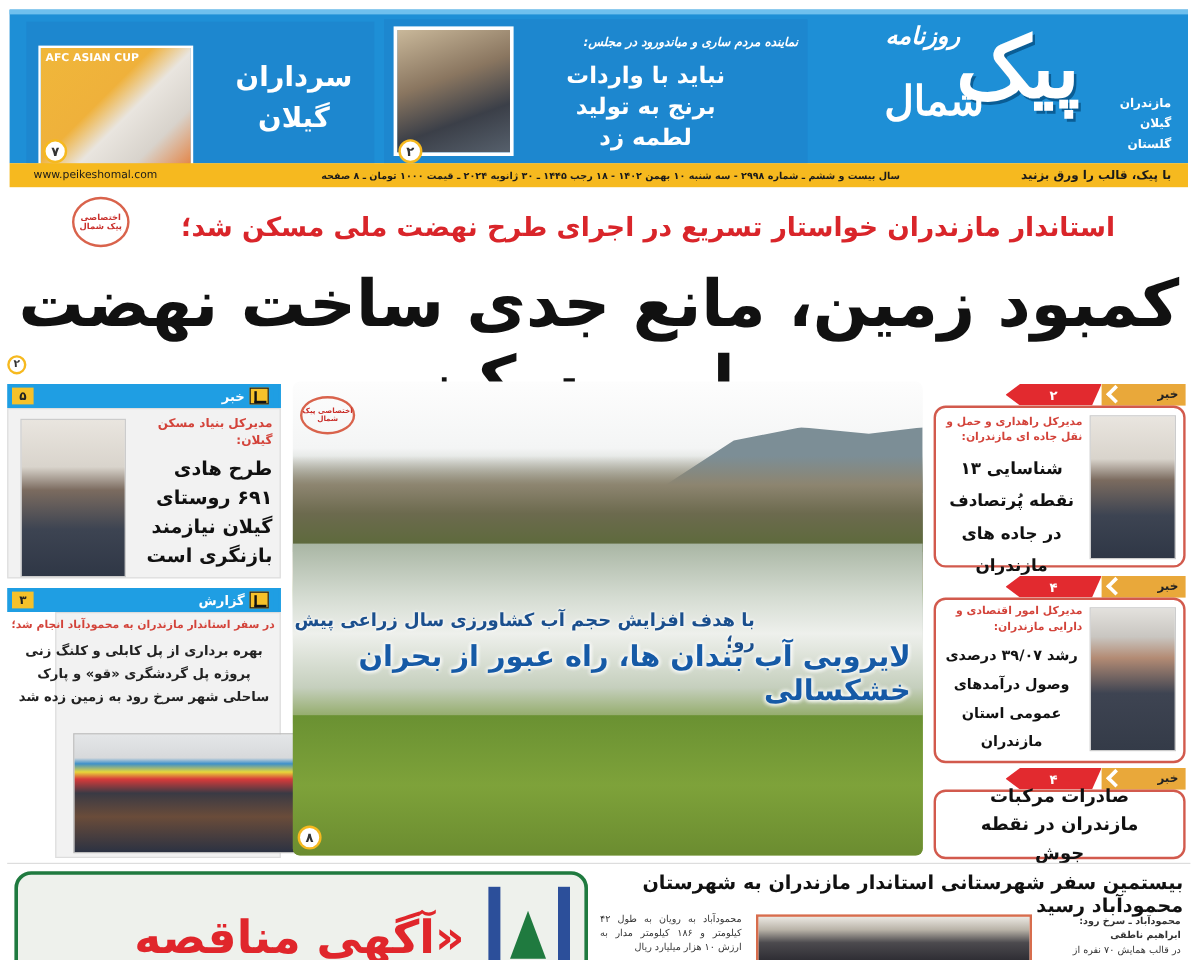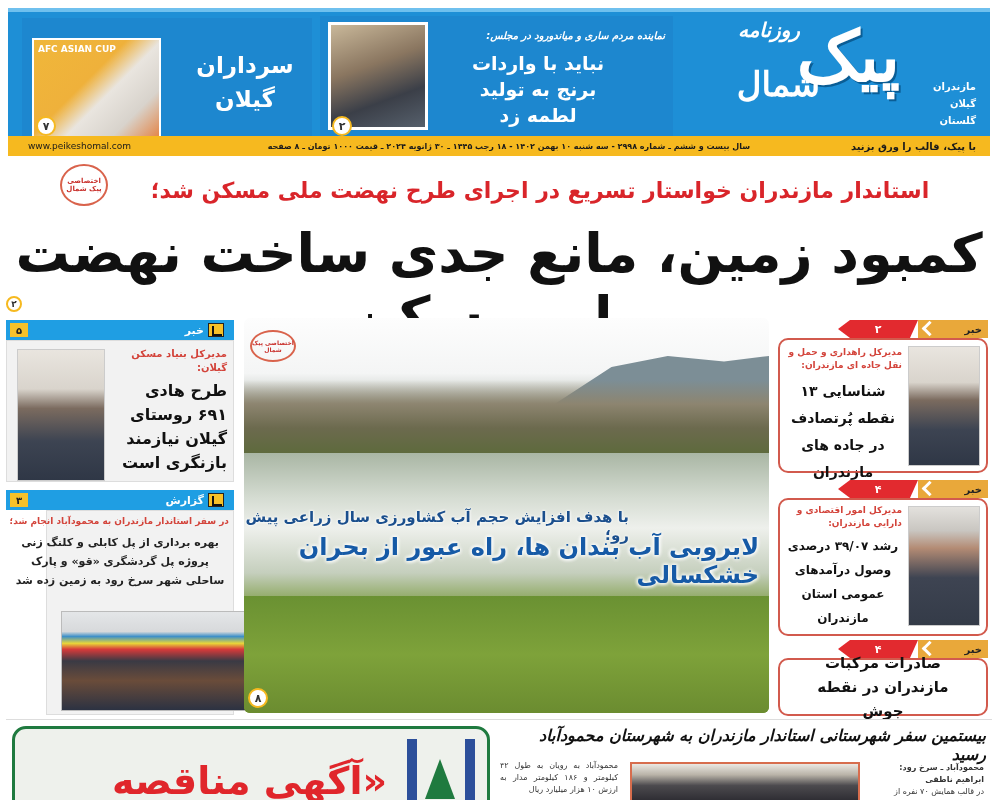--- a/index.html
+++ b/index.html
@@ -174,21 +174,21 @@
 <div class="abs rule" style="left:6px;top:719px;width:986px;"></div>
 
 <div class="abs ad" style="left:12px;top:726px;width:478px;height:90px;">
   <div class="abs" style="right:12px;top:10px;width:68px;height:80px;border-left:10px solid #2c4f9a;border-right:10px solid #2c4f9a;">
     <div style="position:absolute;left:8px;top:20px;width:0;height:0;border-left:15px solid transparent;border-right:15px solid transparent;border-bottom:40px solid #1f7a3f;"></div>
   </div>
   <div class="abs ad-text" style="right:100px;top:30px;">«آگهی مناقصه عمومی»</div>
 </div>
 
 <div class="abs" style="left:500px;top:726px;width:490px;height:74px;">
-  <div style="font-size:16px;font-weight:bold;color:#111;text-align:right;padding-right:4px;font-style:italic;">بیستمین سفر شهرستانی استاندار مازندران به شهرستان محمودآباد رسید</div>
+  <div style="font-size:16px;font-weight:bold;color:#111;text-align:right;padding-right:4px;">بیستمین سفر شهرستانی استاندار مازندران به شهرستان محمودآباد رسید</div>
   <div class="abs small" style="right:6px;top:36px;width:110px;font-weight:bold;">
     <div>محمودآباد ـ سرخ رود:</div>
     <div>ابراهیم ناطقی</div>
     <div style="font-weight:normal">در قالب همایش ۷۰ نفره از</div>
   </div>
   <div class="abs" style="right:130px;top:36px;width:230px;height:40px;border:2px solid #d76d4d;background:linear-gradient(180deg,#ebe8e2 0%,#b9b3a8 30%,#4c4a4e 60%,#2f2e34 100%);"></div>
   <div class="abs small" style="left:0;top:34px;width:118px;text-align:justify;">محمودآباد به رویان به طول ۴۲ کیلومتر و ۱۸۶ کیلومتر مدار به ارزش ۱۰ هزار میلیارد ریال</div>
 </div>
 
 </body></html>

